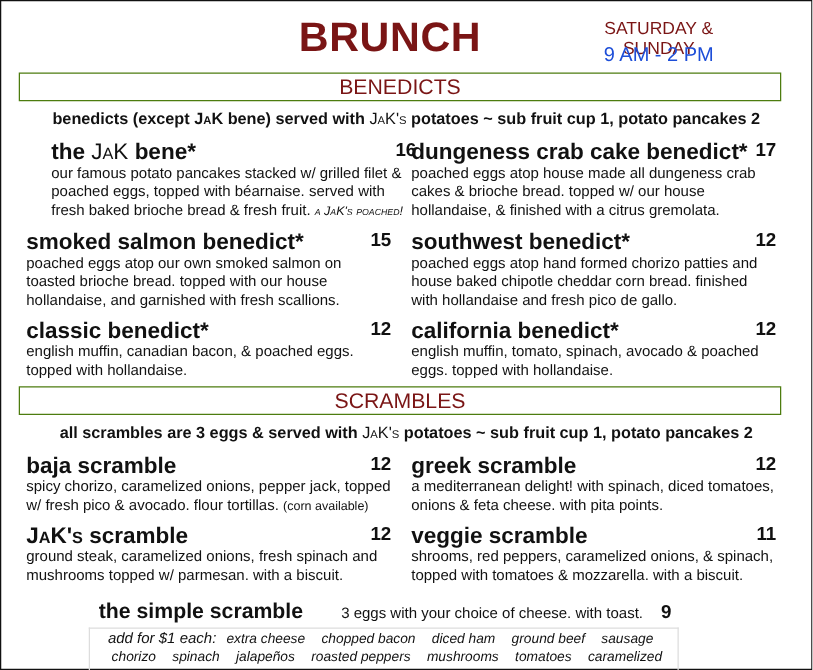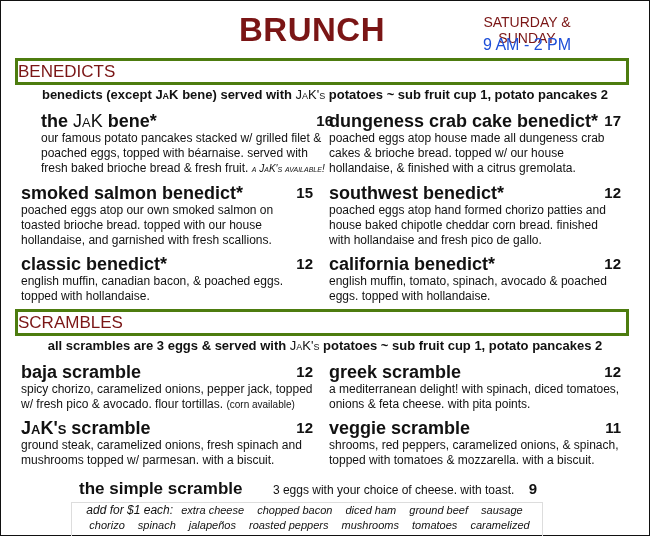--- a/index.html
+++ b/index.html
@@ -16,22 +16,22 @@
   .days {
     position:absolute; left:462px; top:13px;
     font-size:14px; color:#7a1515; text-align:center; width:128px;
   }
   .hours {
     position:absolute; left:462px; top:35px; width:128px; text-align:center;
     font-size:16px; color:#1d4ed8;
   }
   .section-box {
     position:absolute; left:14px; width:608px; height:21px;
-    border:3px solid #4d7c0f; background:#fff;
-    text-align:left; font-size:17px; color:#7a1515; line-height:21px;
+    border:1px solid #4d7c0f; background:#fff;
+    text-align:center; font-size:17px; color:#7a1515; line-height:21px;
   }
   .note {
     position:absolute; left:0; width:648px; text-align:center;
     font-size:13px; font-weight:bold;
   }
   .jak { font-variant:small-caps; font-weight:bold; }
   .jak-n { font-variant:small-caps; font-weight:normal; }
   .item { position:absolute; width:292px; }
   .item .name { font-size:18px; font-weight:bold; line-height:20px; }
   .item .price { position:absolute; right:0; top:0; font-size:15px; font-weight:bold; line-height:20px; }
@@ -61,21 +61,21 @@
   <div class="hours">9 AM - 2 PM</div>
 
   <div class="section-box" style="top:57px;">BENEDICTS</div>
   <div class="note" style="top:86px;">
     <span>benedicts (except </span><span class="jak">JaK</span><span> bene) served with </span><span class="jak-n">JaK's</span><span> potatoes ~ sub fruit cup 1, potato pancakes 2</span>
   </div>
 
   <div class="item" style="left:20px; top:110px;margin-left:20px;">
     <div class="name"><span>the </span><span class="jak-n" style="font-weight:normal;">JaK</span><span>  bene*</span></div>
     <div class="price">16</div>
-    <div class="desc"><span>our famous potato pancakes stacked w/ grilled filet &amp; poached eggs, topped with béarnaise.  served with fresh baked brioche bread &amp; fresh fruit.</span> <span class="em jak-n" style="font-style:italic;">a JaK's available!</span></div>
+    <div class="desc"><span>our famous potato pancakes stacked w/ grilled filet &amp; poached eggs, topped with béarnaise.  served with fresh baked brioche bread &amp; fresh fruit.</span> <span class="em jak-n" style="font-style:italic;">a JaK's poached!</span></div>
   </div>
 
   <div class="item" style="left:328px; top:110px;">
     <div class="name">dungeness crab cake benedict*</div>
     <div class="price">17</div>
     <div class="desc">poached eggs atop house made all dungeness crab cakes &amp; brioche bread.  topped w/ our house hollandaise, &amp; finished with a citrus gremolata.</div>
   </div>
 
   <div class="item" style="left:20px; top:182px;">
     <div class="name">smoked salmon benedict*</div>

